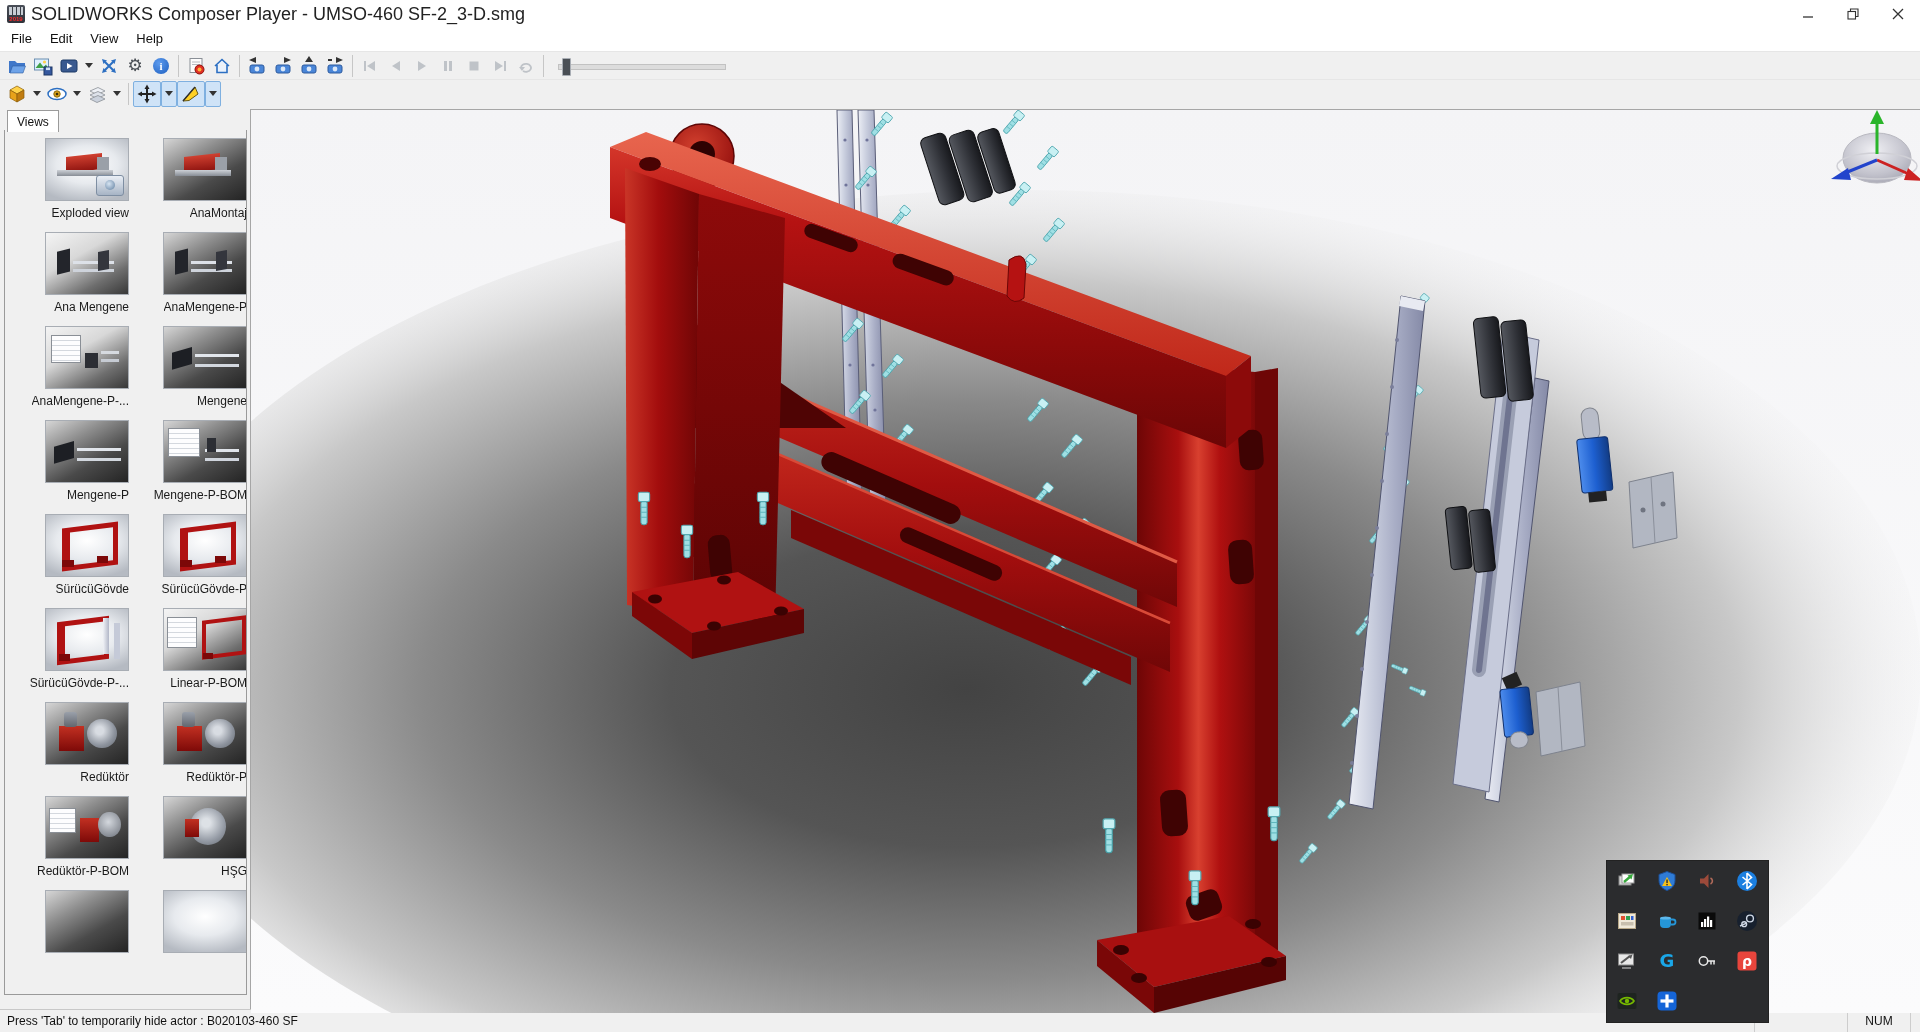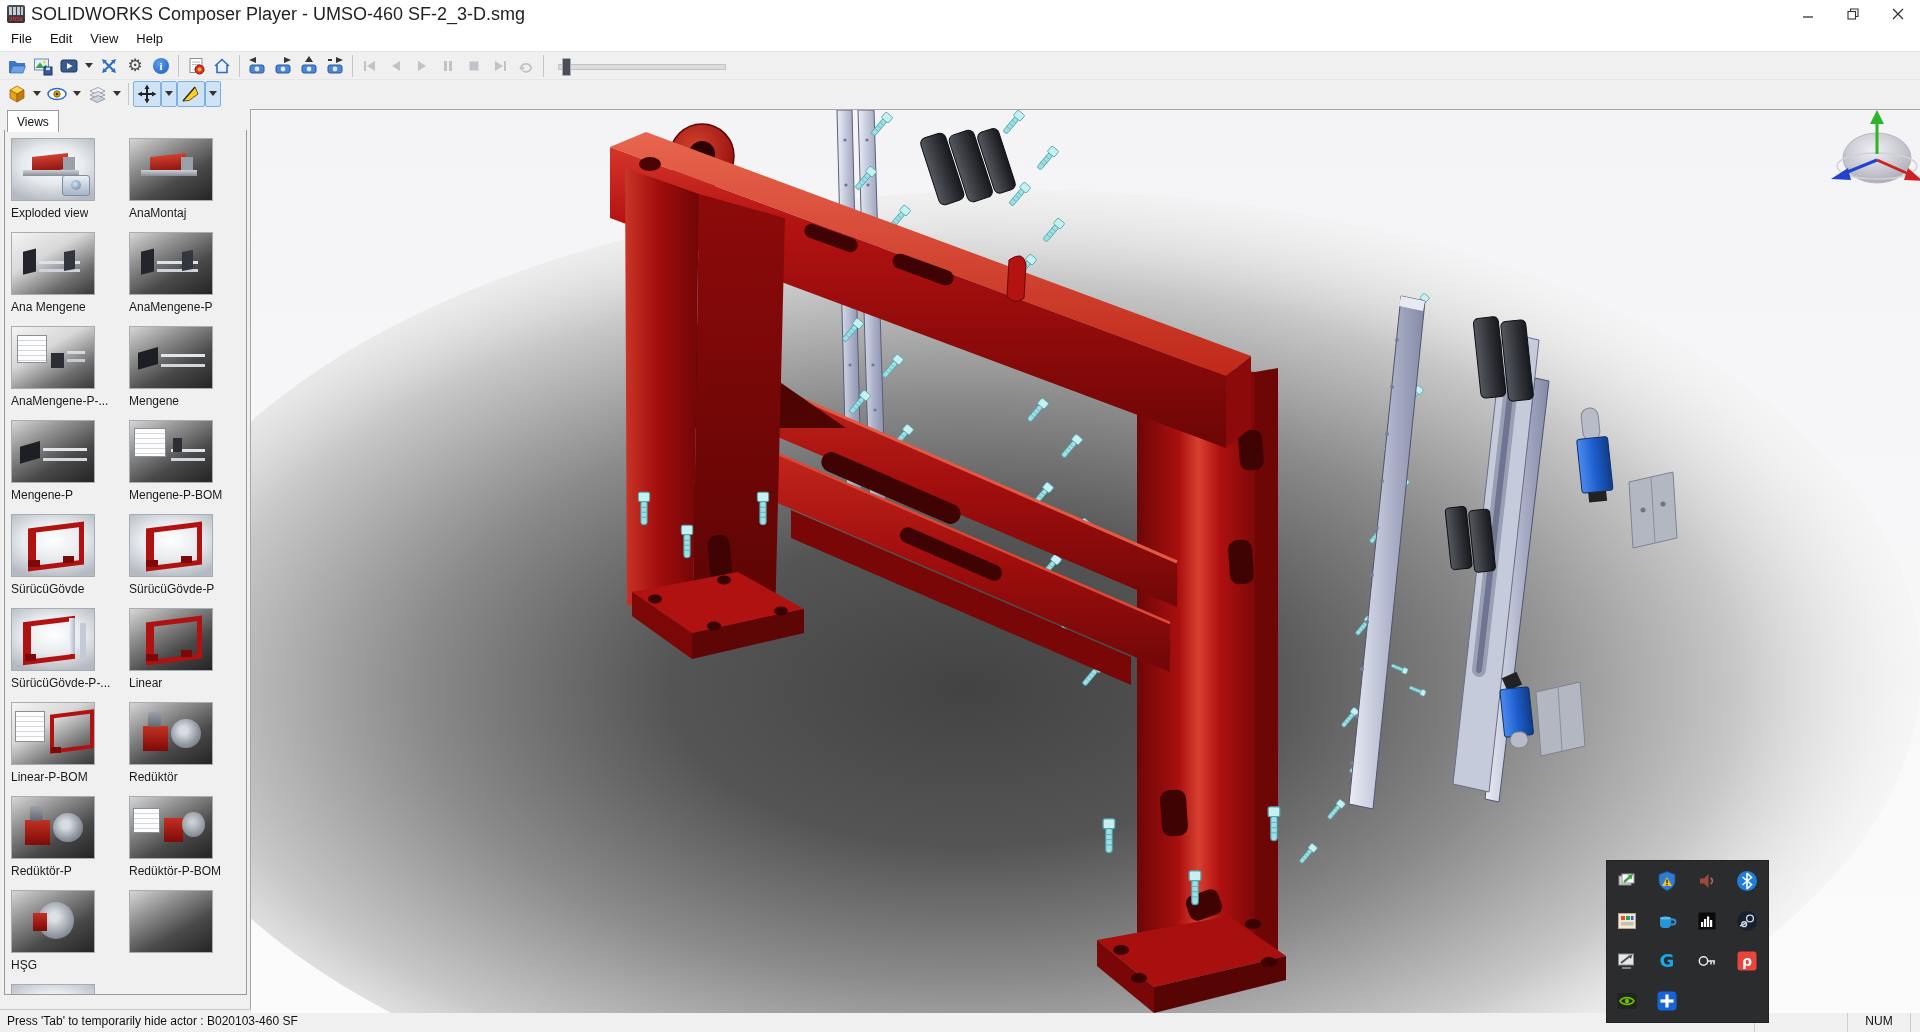--- a/index.html
+++ b/index.html
@@ -34,21 +34,21 @@
   .slider .thumb{position:absolute;left:4px;top:0;width:7px;height:16px;background:#4a4f55;border-radius:1px;}
 
   
   .workspace{flex:1 1 auto;position:relative;background:#f0f0f0;}
   
   .sidebar{position:absolute;left:0;top:0;bottom:12px;width:250px;}
   .tabstrip{position:absolute;left:4px;right:3px;top:3px;height:21px;border-bottom:1px solid #9a9a9a;}
   .tab{position:absolute;left:3px;top:0;height:21px;padding:0 9px;background:#fff;border:1px solid #9a9a9a;border-bottom:none;font-size:12px;display:flex;align-items:center;color:#111;z-index:2;}
   .panel{position:absolute;left:4px;right:3px;top:23px;bottom:2px;background:#f0f0f0;border:1px solid #9a9a9a;border-top:none;overflow:hidden;}
   .viewgrid{position:absolute;left:6px;top:8px;right:2px;display:grid;grid-template-columns:118px 118px;grid-auto-rows:94px;}
-  .view-item{display:flex;flex-direction:column;align-items:flex-start;}
+  .view-item{display:flex;flex-direction:column;align-items:flex-end;}
   .thumb{position:relative;width:82px;height:61px;border:1px solid #a8adb4;overflow:hidden;background:#ddd;}
   .t-light{background:radial-gradient(ellipse 75% 62% at 50% 42%,#ffffff 0%,#e7eaee 50%,#b5bac2 100%);}
   .t-dark{background:linear-gradient(150deg,#d6d6d6 0%,#8d8d8d 32%,#4a4a4a 64%,#242424 100%);}
   .t-mixed{background:linear-gradient(150deg,#f4f4f4 0%,#d8d8d8 38%,#6e6e6e 74%,#383838 100%);}
   .vlabel{font-size:12px;color:#1a1a1a;margin-top:5px;max-width:116px;white-space:nowrap;overflow:hidden;}
   .view-item.selected .thumb{outline:3px solid #8c8c8c;outline-offset:0px;}
   .view-item.selected .vlabel{background:#dde2eb;padding:0 3px;}
   .thumb i{position:absolute;display:block;}
   
   .art-machine .s1{left:24%;top:26%;width:44%;height:26%;background:linear-gradient(#d04030,#8e1410);transform:skewY(-6deg);}
@@ -422,29 +422,20 @@
               <div class="vlabel">SürücüGövde-P</div>
             </div>
             <div class="view-item">
               <div class="thumb t-light art-frame-rails">
                 <i class="s1"></i>
                 <i class="s2"></i>
                 <i class="s3"></i>
                 <i class="badge"></i>
               </div>
               <div class="vlabel">SürücüGövde-P-...</div>
-            </div>
-            <div class="view-item">
-              <div class="thumb t-dark art-frame">
-                <i class="s1"></i>
-                <i class="s2"></i>
-                <i class="s3"></i>
-                <i class="badge"></i>
-              </div>
-              <div class="vlabel">Linear</div>
             </div>
             <div class="view-item">
               <div class="thumb t-mixed art-frame-bom">
                 <i class="s1"></i>
                 <i class="s2"></i>
                 <i class="s3"></i>
                 <i class="badge"></i>
               </div>
               <div class="vlabel">Linear-P-BOM</div>
             </div>

